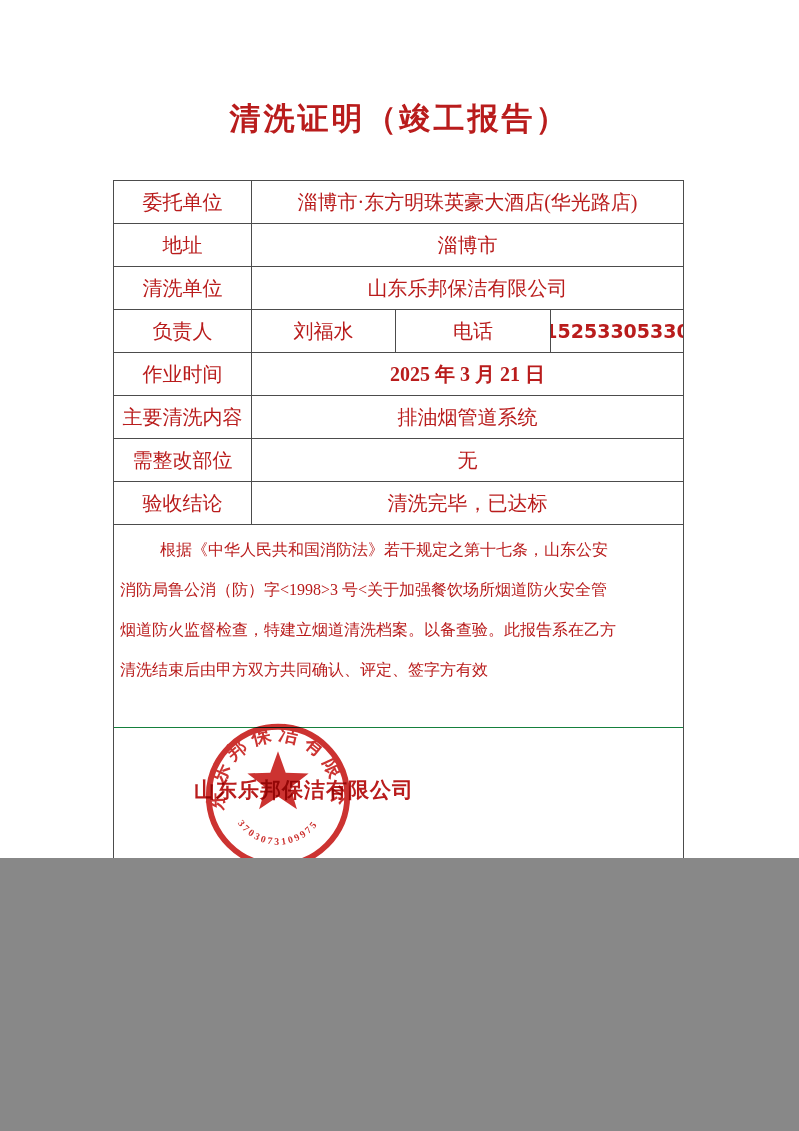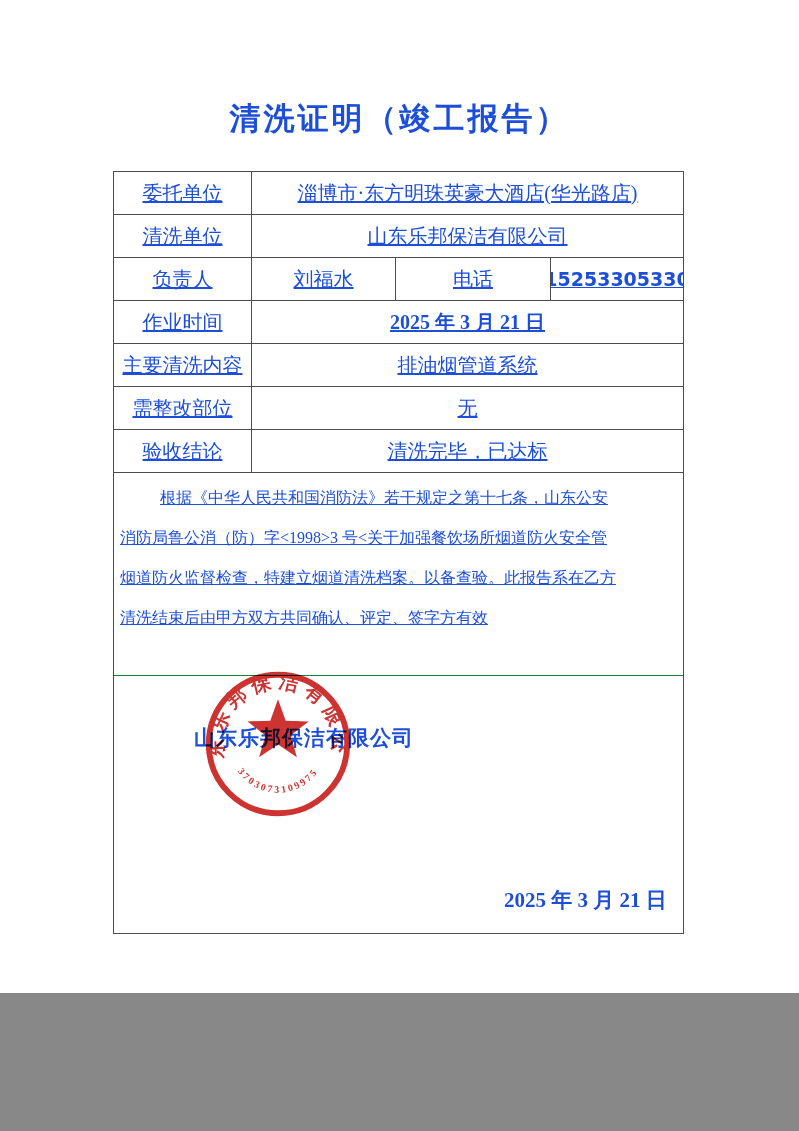--- a/index.html
+++ b/index.html
@@ -1,44 +1,43 @@
 <!DOCTYPE html>
 <html><head>
 <meta charset="utf-8">
 <style>
   * { margin: 0; padding: 0; box-sizing: border-box; }
   html, body { background: #888; }
   .page {
     position: relative;
     width: 799px;
-    height: 993px;
+    height: 858px;
     margin: 0 auto;
     background: #ffffff;
     font-family: "Liberation Serif", "DejaVu Serif", serif;
-    color: #1d4ed8;
+    color: #b91c1c;
     overflow: hidden;
   }
   .doc-title {
     position: absolute;
     top: 98px;
     left: 0;
     width: 100%;
     text-align: center;
     font-size: 31px;
     font-weight: bold;
     letter-spacing: 3px;
   }
   .doc-table {
     position: absolute;
     left: 113px;
-    top: 171px;
+    top: 180px;
     width: 571px;
     border: 1px solid #4c4c4c;
     font-size: 20px;
-    text-decoration: underline;
   }
   .t-row { display: flex; height: 43px; border-bottom: 1px solid #4c4c4c; }
   .t-cell {
     display: flex;
     align-items: center;
     justify-content: center;
     text-align: center;
     overflow: hidden;
   }
   .c-label  { width: 138px; border-right: 1px solid #4c4c4c; flex: none; }
@@ -100,20 +99,24 @@
 
   <div class="doc-title">清洗证明（竣工报告）</div>
 
   <div class="doc-table">
 
     <div class="t-row">
       <div class="t-cell c-label">委托单位</div>
       <div class="t-cell c-value">淄博市·东方明珠英豪大酒店(华光路店)</div>
     </div>
 
+    <div class="t-row">
+      <div class="t-cell c-label">地址</div>
+      <div class="t-cell c-value">淄博市</div>
+    </div>
 
     <div class="t-row">
       <div class="t-cell c-label">清洗单位</div>
       <div class="t-cell c-value">山东乐邦保洁有限公司</div>
     </div>
 
     <div class="t-row">
       <div class="t-cell c-label">负责人</div>
       <div class="t-cell c-name">刘福水</div>
       <div class="t-cell c-phlbl">电话</div>

